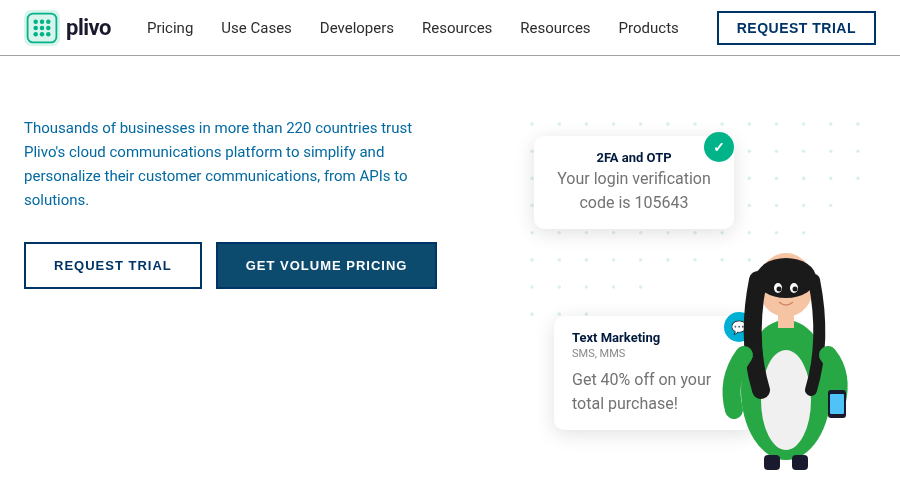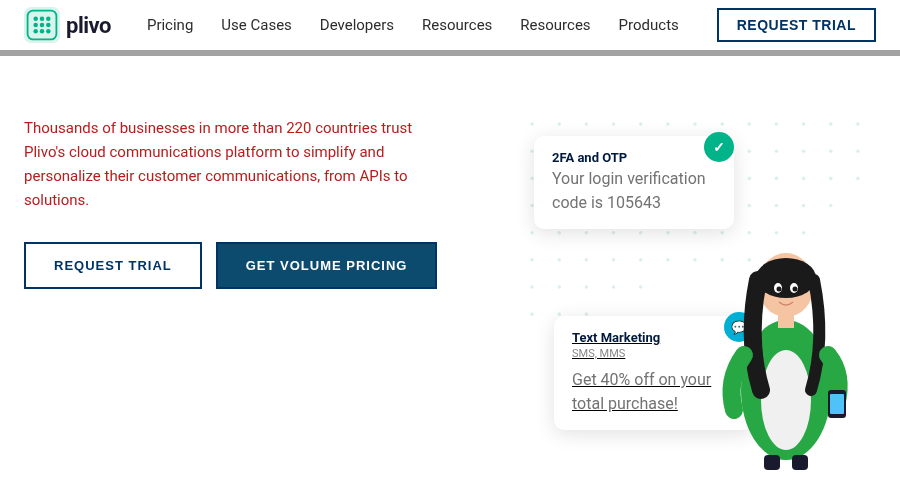--- a/index.html
+++ b/index.html
@@ -10,21 +10,21 @@
       overflow: hidden;
       background: #ffffff;
     }
 
     
     .navbar {
       display: flex;
       align-items: center;
       padding: 0 24px;
       height: 56px;
-      border-bottom: 6px solid #a3a3a3;
+      border-bottom: 1px solid #a3a3a3;
     }
     .logo-area {
       display: flex;
       align-items: center;
       gap: 6px;
       margin-right: 36px;
     }
     .logo-icon {
       width: 36px;
       height: 36px;
@@ -75,21 +75,21 @@
     }
     .hero-headline {
       font-size: 40px;
       font-weight: 800;
       color: #001a3d;
       line-height: 1.2;
       margin-bottom: 22px;
     }
     .hero-subtext {
       font-size: 15px;
-      color: #b91c1c;
+      color: #0369a1;
       line-height: 1.6;
       max-width: 420px;
       margin-bottom: 30px;
     }
     .hero-buttons {
       display: flex;
       gap: 14px;
       align-items: center;
     }
     .btn-request-trial {
@@ -125,20 +125,21 @@
     
     .card-2fa {
       position: absolute;
       top: 20px;
       left: 30px;
       background: #fff;
       border-radius: 10px;
       box-shadow: 0 4px 20px rgba(0,0,0,0.12);
       padding: 14px 18px;
       width: 200px;
+      text-align: center;
     }
     .card-text-marketing {
       position: absolute;
       bottom: 40px;
       left: 50px;
       background: #fff;
       border-radius: 10px;
       box-shadow: 0 4px 20px rgba(0,0,0,0.12);
       padding: 14px 18px;
       width: 200px;
@@ -307,21 +308,21 @@
         <div class="card-label">2FA and OTP</div>
         <div class="card-body-text">Your login verification code is 105643</div>
 
         <div style="position:absolute; top:-18px; right:-18px; width:30px; height:30px; border-radius:50%; background:#00b388; display:flex; align-items:center; justify-content:center;">
           <span style="color:#fff; font-size:14px; font-weight:900;">✓</span>
         </div>
       </div>
     </div>
 
     <div class="card-text-marketing" style="position:absolute; bottom:40px; left:40px;">
-      <div style="position:relative;text-decoration:underline;">
+      <div style="position:relative;">
         <div class="card-label">Text Marketing</div>
         <div class="card-sublabel">SMS, MMS</div>
         <div class="card-body-text">Get 40% off on your total purchase!</div>
 
         <div style="position:absolute; top:-18px; right:-18px; width:30px; height:30px; border-radius:50%; background:#00b0d4; display:flex; align-items:center; justify-content:center;">
           <span style="color:#fff; font-size:13px;">💬</span>
         </div>
       </div>
     </div>
 

